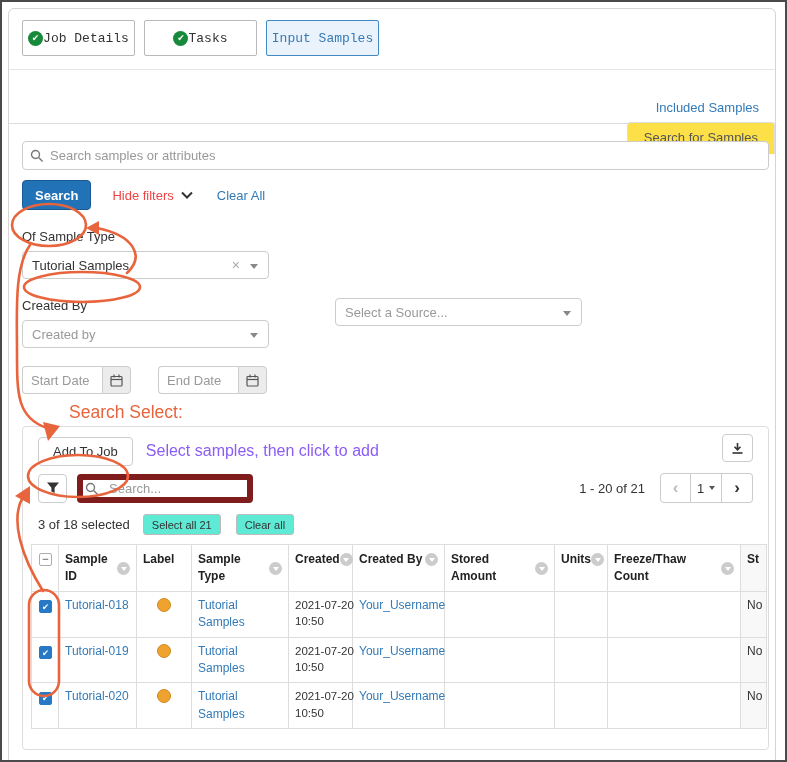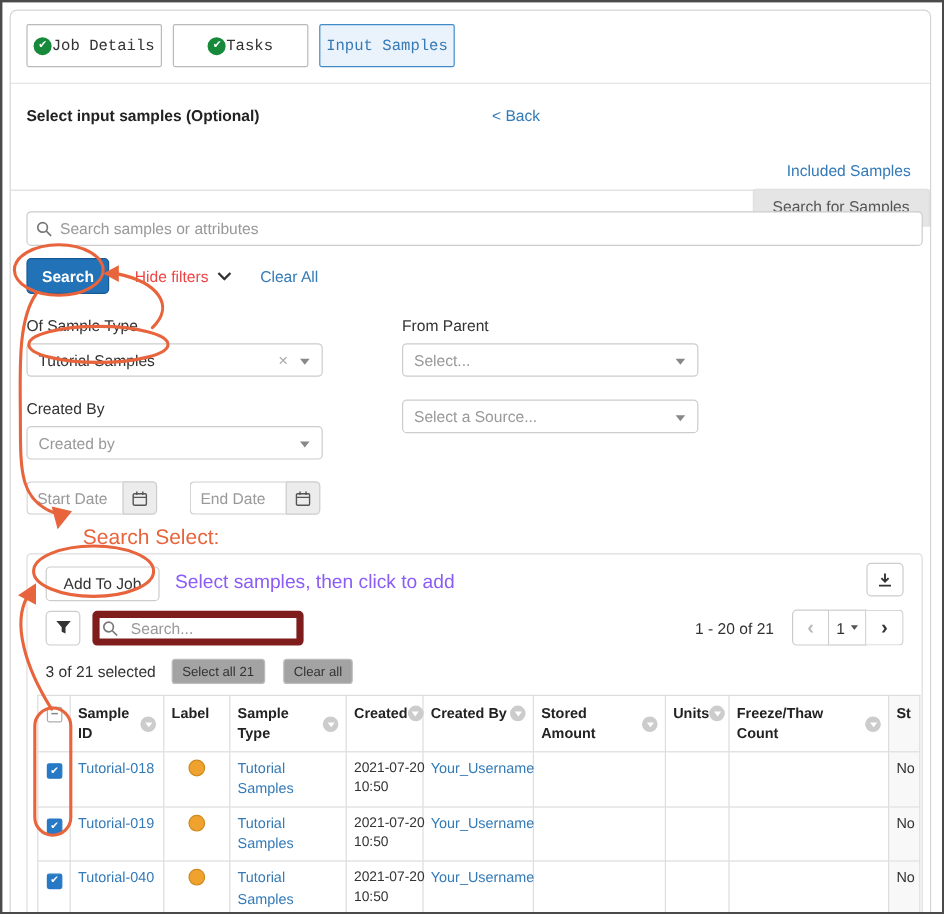--- a/index.html
+++ b/index.html
@@ -20,21 +20,21 @@
 
   
   .page-head { position:relative; margin-top:19px; height:16px; }
   .page-title { font-weight:bold; font-size:13px; color:#222; }
   .back-link { position:absolute; left:388px; top:0; color:#337ab7; text-decoration:none; cursor:pointer; }
 
   
   .tabs { display:flex; align-items:flex-end; margin:23px -6px 0 -13px; padding-left:13px; border-bottom:1px solid #ddd; height:31px;flex-direction:column; }
   .tab { padding:7px 16px; font-size:13px; cursor:pointer; }
   .tab.inactive { color:#337ab7; }
-  .tab.active { background:#e5e5e5; border:1px solid #ddd; border-bottom:none; border-radius:4px 4px 0 0; color:#555; margin-bottom:-1px; padding-bottom:9px; }
+  .tab.active { background:#fde047; border:1px solid #ddd; border-bottom:none; border-radius:4px 4px 0 0; color:#555; margin-bottom:-1px; padding-bottom:9px; }
 
   
   .big-search { position:relative; margin-top:17px; width:747px; }
   .big-search input { width:100%; height:29px; border:1px solid #ccc; border-radius:4px; padding:0 8px 0 27px; font-size:13px; color:#333; font-family:inherit; }
   .big-search input::placeholder { color:#999; }
   .search-svg { position:absolute; left:8px; top:8px; }
 
   
   .toolbar { display:flex; align-items:center; margin-top:10px; height:30px; }
   .btn-primary { height:30px; min-width:57px; padding:0 12px; background:#2272b8; border:1px solid #1a5a94; border-radius:4px; color:#fff; font-weight:bold; font-size:13px; cursor:pointer; font-family:inherit; }
@@ -77,21 +77,21 @@
   .page-info { color:#333; margin-right:15px; }
   .pager { display:flex; }
   .pg-btn { width:31px; height:30px; background:#fff; border:1px solid #ccc; display:flex; align-items:center; justify-content:center; cursor:pointer; font-family:inherit; font-size:13px; color:#333; }
   .pg-btn.prev { border-radius:4px 0 0 4px; color:#bbb; font-size:17px; font-weight:bold; }
   .pg-btn.next { border-radius:0 4px 4px 0; border-left:none; font-size:17px; font-weight:bold; }
   .pg-btn.page { border-left:none; gap:5px; }
   .pg-btn .caret2 { width:0; height:0; border-left:3.5px solid transparent; border-right:3.5px solid transparent; border-top:4.5px solid #555; }
 
   .card-row3 { margin-top:11px; height:21px; display:flex; align-items:center; }
   .sel-summary { color:#333; }
-  .btn-small { height:21px; padding:0 8px; background:#a3a3a3; border:1px solid #bbb; border-radius:3px; font-size:11px; color:#333; cursor:pointer; font-family:inherit; }
+  .btn-small { height:21px; padding:0 8px; background:#5eead4; border:1px solid #bbb; border-radius:3px; font-size:11px; color:#333; cursor:pointer; font-family:inherit; }
   .btn-small.first { margin-left:13px; }
   .btn-small + .btn-small { margin-left:15px; }
 
   
   table { margin-top:9px; margin-left:-7px; border-collapse:collapse; table-layout:fixed; width:735px; font-size:12px; }
   th, td { border:1px solid #ddd; text-align:left; vertical-align:top; padding:5px 6px; line-height:1.45; }
   th { font-weight:bold; color:#222; height:28px; padding-top:6px; }
   .th-flex { display:flex; align-items:center; justify-content:space-between; }
   .sort-icon { width:13px; height:13px; border-radius:50%; background:#ccc; position:relative; flex:0 0 auto; cursor:pointer; }
   .sort-icon::after { content:""; position:absolute; left:3.5px; top:5px; border-left:3px solid transparent; border-right:3px solid transparent; border-top:4px solid #fff; }
@@ -122,24 +122,20 @@
         <span class="check-ic"></span>
         <span>Tasks</span>
       </button>
       <button class="step-btn active">
         <span>Input Samples</span>
       </button>
     </div>
 
     <div class="divider"></div>
 
-    <div class="page-head">
-      <span class="page-title">Select input samples (Optional)</span>
-      <a class="back-link">&lt; Back</a>
-    </div>
 
     <div class="tabs">
       <div class="tab inactive">Included Samples</div>
       <div class="tab active">Search for Samples</div>
     </div>
 
     <div class="big-search">
       <svg class="search-svg" width="14" height="14" viewBox="0 0 14 14">
         <circle cx="5.5" cy="5.5" r="4" fill="none" stroke="#777" stroke-width="1.4"></circle>
         <line x1="8.6" y1="8.6" x2="12.6" y2="12.6" stroke="#777" stroke-width="1.4"></line>
@@ -158,27 +154,20 @@
       <a class="clear-all">Clear All</a>
     </div>
 
     <div class="filter-grid">
       <div class="filter-row">
         <div class="filter-col">
           <div class="f-label">Of Sample Type</div>
           <div class="select">
             <span class="val">Tutorial Samples</span>
             <span class="clear-x">×</span>
-            <span class="caret"></span>
-          </div>
-        </div>
-        <div class="filter-col">
-          <div class="f-label">From Parent</div>
-          <div class="select">
-            <span class="ph">Select...</span>
             <span class="caret"></span>
           </div>
         </div>
       </div>
       <div class="filter-row">
         <div class="filter-col">
           <div class="f-label">Created By</div>
           <div class="select">
             <span class="ph">Created by</span>
             <span class="caret"></span>
@@ -253,21 +242,21 @@
             <button class="pg-btn page">
               <span>1</span>
               <span class="caret2"></span>
             </button>
             <button class="pg-btn next">›</button>
           </div>
         </div>
       </div>
 
       <div class="card-row3">
-        <span class="sel-summary">3 of 21 selected</span>
+        <span class="sel-summary">3 of 18 selected</span>
         <button class="btn-small first">Select all 21</button>
         <button class="btn-small">Clear all</button>
       </div>
 
       <table>
         <colgroup>
           <col style="width:27px">
             <col style="width:78px">
             <col style="width:55px">
             <col style="width:97px">
@@ -357,21 +346,21 @@
                 <div>10:50</div>
               </td>
             <td><span class="lnk">Your_Username</span></td>
             <td></td>
             <td></td>
             <td></td>
             <td class="c-st">No</td>
           </tr>
           <tr class="data-row">
             <td class="c-cb"><span class="cb checked"></span></td>
-            <td><span class="lnk">Tutorial-040</span></td>
+            <td><span class="lnk">Tutorial-020</span></td>
             <td>
                 <span class="dot"></span>
               </td>
             <td><span class="lnk">Tutorial Samples</span></td>
             <td style="font-size:11.5px; white-space:nowrap;">
                 <div>2021-07-20</div>
                 <div>10:50</div>
               </td>
             <td><span class="lnk">Your_Username</span></td>
             <td></td>

